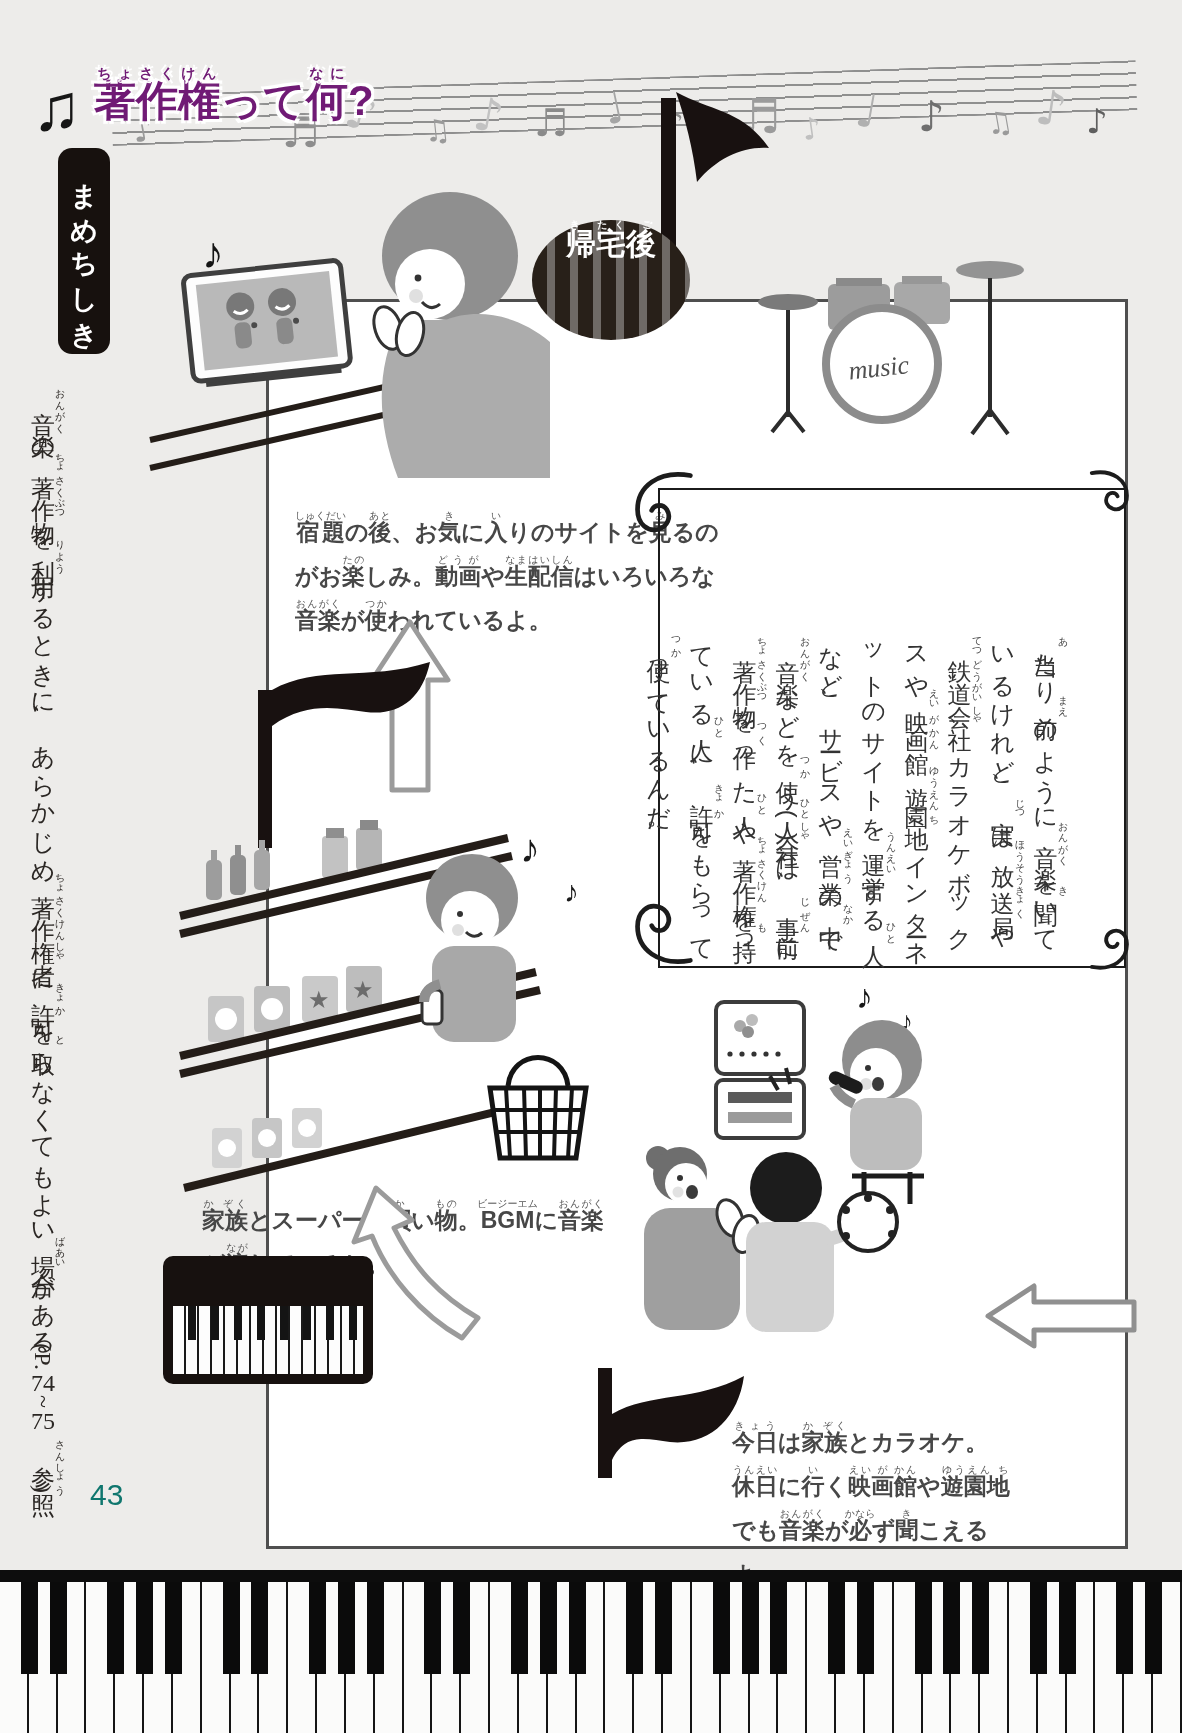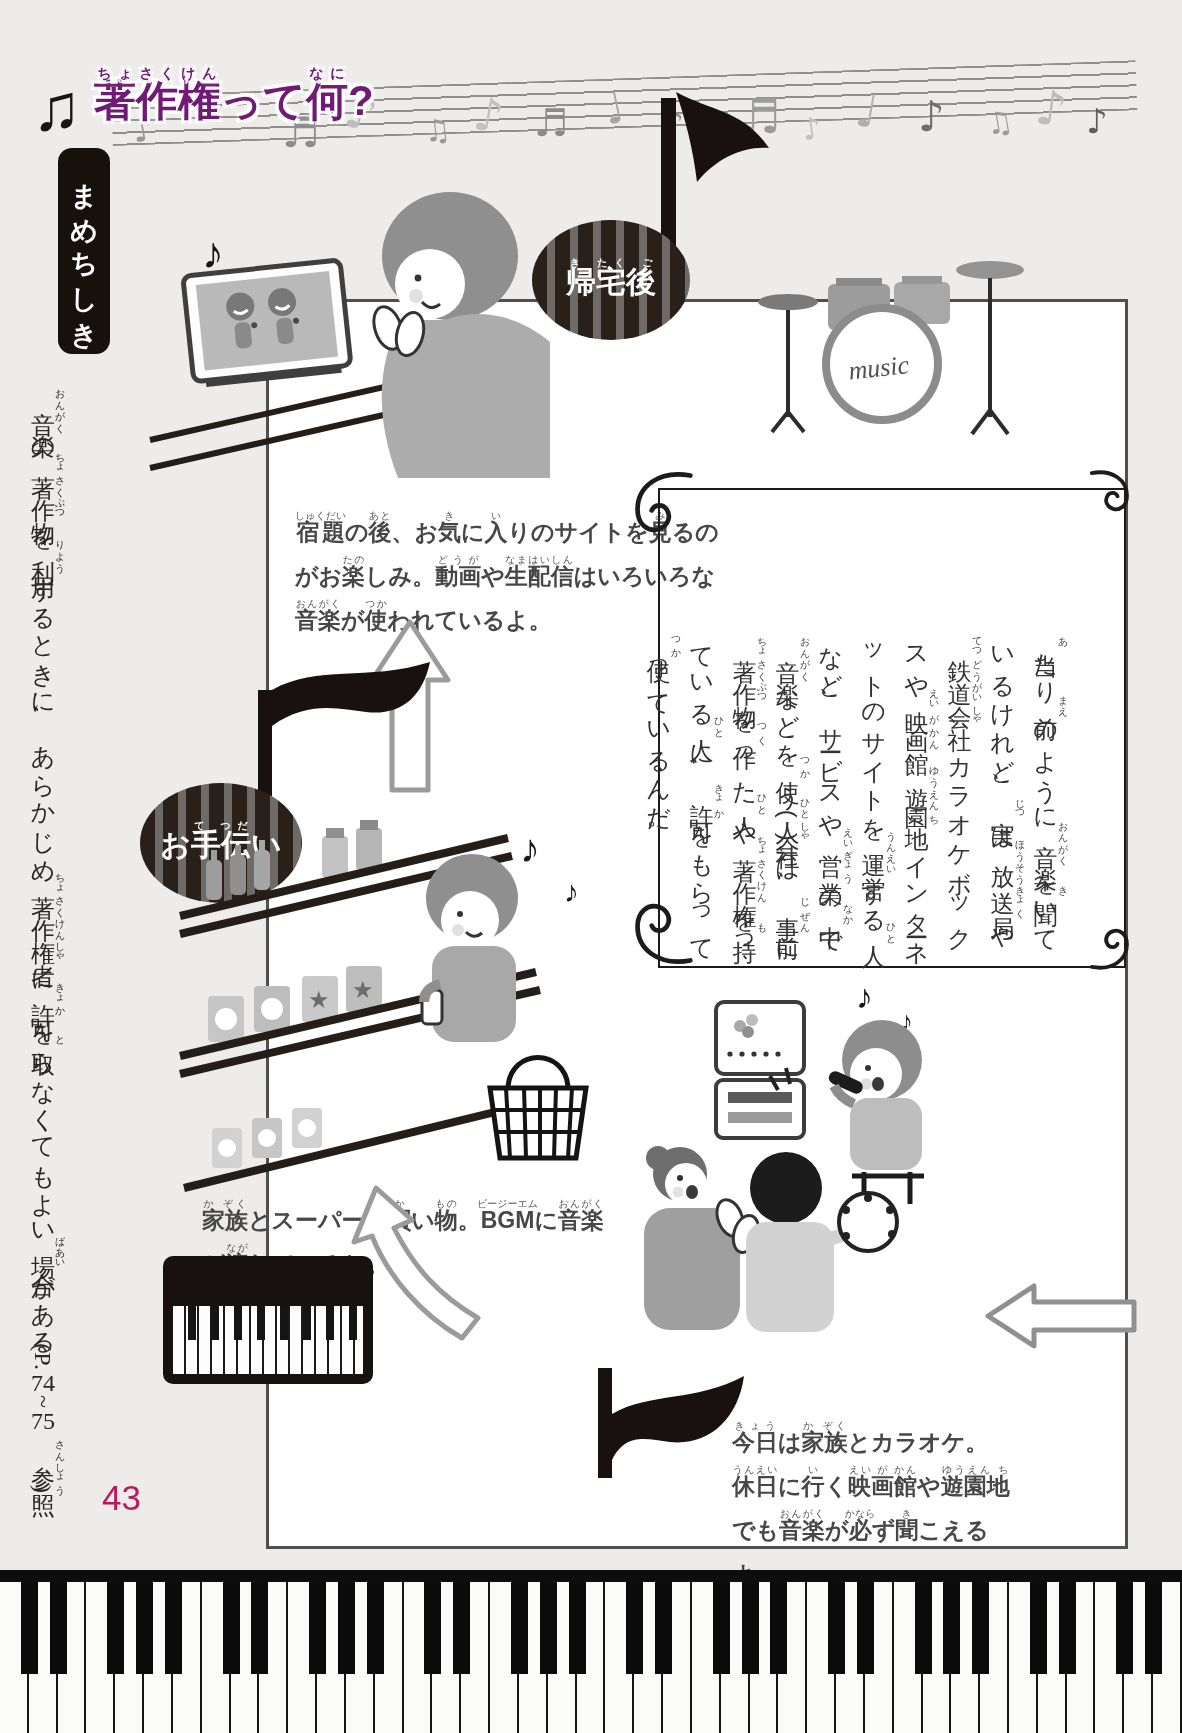--- a/index.html
+++ b/index.html
@@ -21,40 +21,40 @@
   
   .mame{position:absolute;left:58px;top:148px;writing-mode:vertical-rl;background:#17110e;color:#fff;
         font-size:27px;font-weight:bold;padding:16px 8px;border-radius:14px;letter-spacing:4px;}
   .side-text{position:absolute;left:28px;top:382px;height:1230px;writing-mode:vertical-rl;
              font-family:"Liberation Serif","DejaVu Serif",serif;font-size:24px;color:#2b2724;
              letter-spacing:1px;line-height:1.25;}
   .side-text rt{font-size:10px;}
   
   .box{position:absolute;left:266px;top:299px;width:862px;height:1250px;background:#fff;border:3px solid #4f4f4f;box-sizing:border-box;}
   
-  .badge{position:absolute;border-radius:50%;display:flex;align-items:center;justify-content:center;
+  .badge{position:absolute;border-radius:50%;display:flex;align-items:flex-start;justify-content:center;
          background:repeating-linear-gradient(90deg,#282019 0 15px,#6f6a66 15px 23px);
          color:#fff;font-weight:bold;text-align:center;}
   .badge rt{font-size:10px;color:#fff;}
   .stem{position:absolute;}
   
   .caption{position:absolute;font-size:23px;font-weight:bold;color:#474747;line-height:44px;}
   .caption rt{font-size:10px;font-weight:normal;color:#555;}
   
   .frame{position:absolute;left:658px;top:488px;width:468px;height:480px;border:2.5px solid #1b1b1b;box-sizing:border-box;}
   .curl{position:absolute;width:66px;height:66px;}
   .frame-text{position:absolute;left:676px;top:630px;width:392px;height:326px;writing-mode:vertical-rl;
               font-size:24px;color:#333;line-height:43px;letter-spacing:1px;}
   .frame-text rt{font-size:10px;color:#444;}
   
   .piano{position:absolute;left:0;top:1570px;width:1182px;height:163px;background:#0d0d0d;}
   .wrow{position:absolute;left:0;top:12px;width:100%;height:151px;display:flex;}
   .wkey{flex:1;background:#fbfbfa;border-right:2px solid #151515;}
   .bkey{position:absolute;top:12px;width:17px;height:92px;background:#0b0b0b;z-index:3;}
-  .page-num{position:absolute;left:102px;top:1478px;font-size:35px;color:#be185d;}
+  .page-num{position:absolute;left:90px;top:1478px;font-size:30px;color:#0f766e;}
   svg{position:absolute;overflow:visible;}
   .ill{position:absolute;}
 </style>
 </head>
 <body>
 
 <div class="page">
 
   <div class="staff"></div>
   <div id="staffNotes">
@@ -152,23 +152,20 @@
   <div class="frame-text"><ruby>当<rt>あ</rt></ruby>たり<ruby>前<rt>まえ</rt></ruby>のように<ruby>音楽<rt>おんがく</rt></ruby>を<ruby>聞<rt>き</rt></ruby>いているけれど、<ruby>実<rt>じつ</rt></ruby>は<ruby>放送局<rt>ほうそうきょく</rt></ruby>や<ruby>鉄道会<rt>てつどうがい</rt></ruby><ruby>社<rt>しゃ</rt></ruby>、カラオケボックスや<ruby>映画館<rt>えい が かん</rt></ruby>、<ruby>遊園地<rt>ゆうえん ち</rt></ruby>、インターネットのサイトを<ruby>運営<rt>うんえい</rt></ruby>する<ruby>人<rt>ひと</rt></ruby>など、サービスや<ruby>営業<rt>えいぎょう</rt></ruby>の<ruby>中<rt>なか</rt></ruby>で<ruby>音楽<rt>おんがく</rt></ruby>などを<ruby>使<rt>つか</rt></ruby>う<ruby>人<rt>ひと</rt></ruby>(会<ruby>社<rt>しゃ</rt></ruby>)は、<ruby>事前<rt>じ ぜん</rt></ruby>に<ruby>著作物<rt>ちょさくぶつ</rt></ruby>を<ruby>作<rt>つく</rt></ruby>った<ruby>人<rt>ひと</rt></ruby>や<ruby>著作権<rt>ちょさくけん</rt></ruby>を<ruby>持<rt>も</rt></ruby>っている<ruby>人<rt>ひと</rt></ruby>に、<ruby>許可<rt>きょ か</rt></ruby>をもらって<ruby>使<rt>つか</rt></ruby>っているんだ。</div>
 
   <svg class="ill" style="left:368px;top:618px" width="84" height="178" viewBox="0 0 84 178">
     <path d="M42,4 L80,62 L60,62 L60,172 L24,172 L24,62 L4,62 Z" fill="#fff" stroke="#9b9b9b" stroke-width="5" stroke-linejoin="round"></path>
   </svg>
 
   <svg class="stem" style="left:248px;top:652px" width="200" height="200" viewBox="0 0 200 200">
     <rect x="10" y="38" width="14" height="158" fill="#181110"></rect>
     <path d="M24,38 C70,12 118,30 182,10 C174,48 150,64 118,60 C92,57 60,48 24,74 Z" fill="#181110"></path>
   </svg>
-  <div class="badge" style="left:140px;top:783px;width:162px;height:120px;font-size:30px;">
-    <span>お<ruby>手伝<rt>て つだ</rt></ruby>い</span>
-  </div>
 
   <svg class="ill" style="left:172px;top:798px" width="430" height="400" viewBox="0 0 430 400">
     <g>
       <rect x="34" y="62" width="16" height="40" rx="5" fill="#9d9d9d"></rect>
         <rect x="39" y="52" width="6" height="12" fill="#9d9d9d"></rect>
       <rect x="58" y="57" width="16" height="40" rx="5" fill="#8f8f8f"></rect>
         <rect x="63" y="47" width="6" height="12" fill="#8f8f8f"></rect>
       <rect x="82" y="52" width="16" height="40" rx="5" fill="#a6a6a6"></rect>
         <rect x="87" y="42" width="6" height="12" fill="#a6a6a6"></rect>
       <rect x="150" y="38" width="26" height="42" rx="4" fill="#c2c2c2"></rect>

